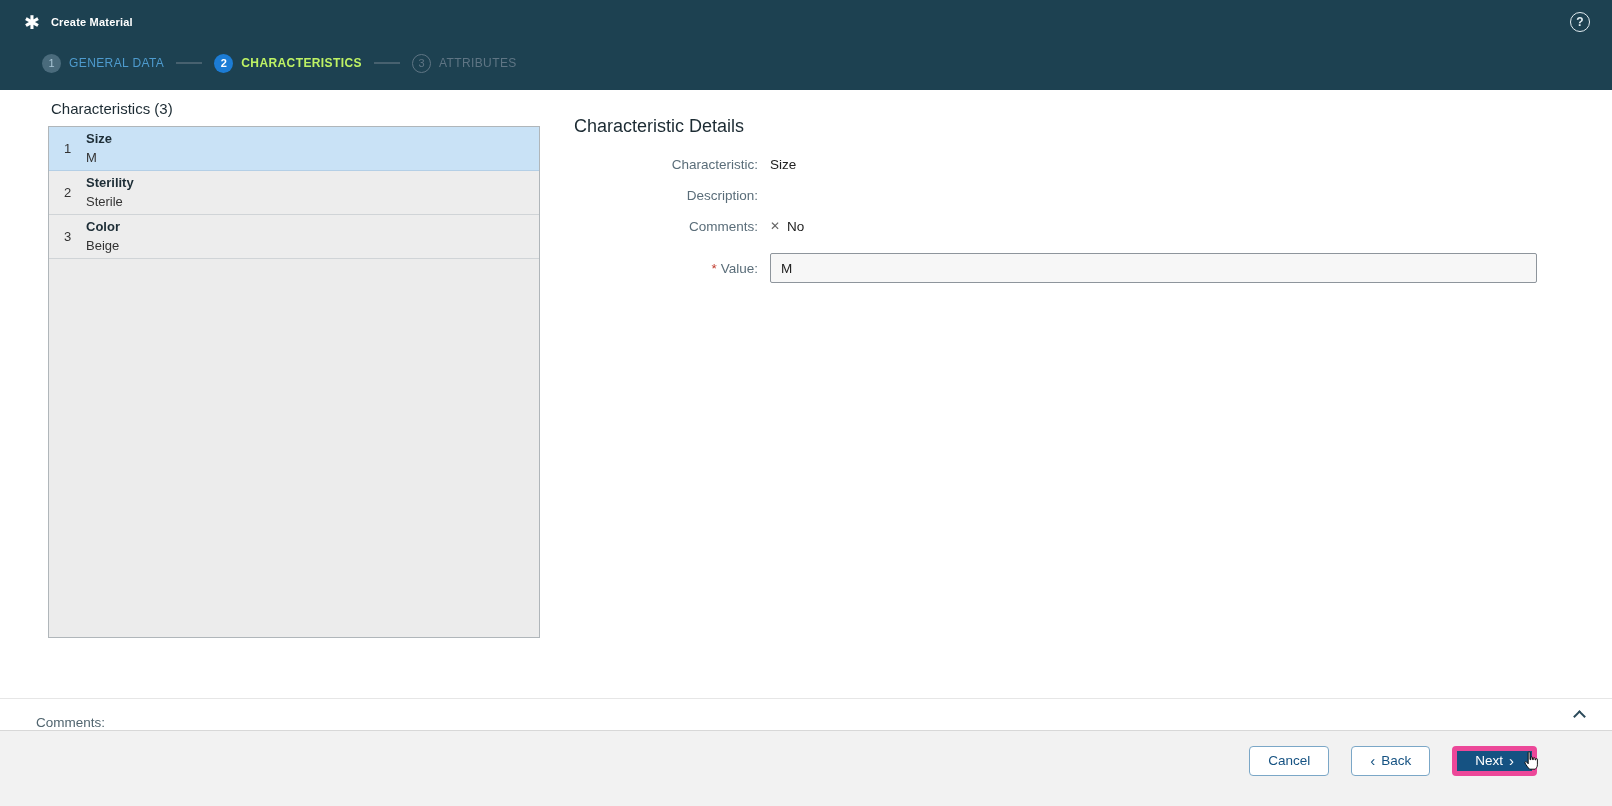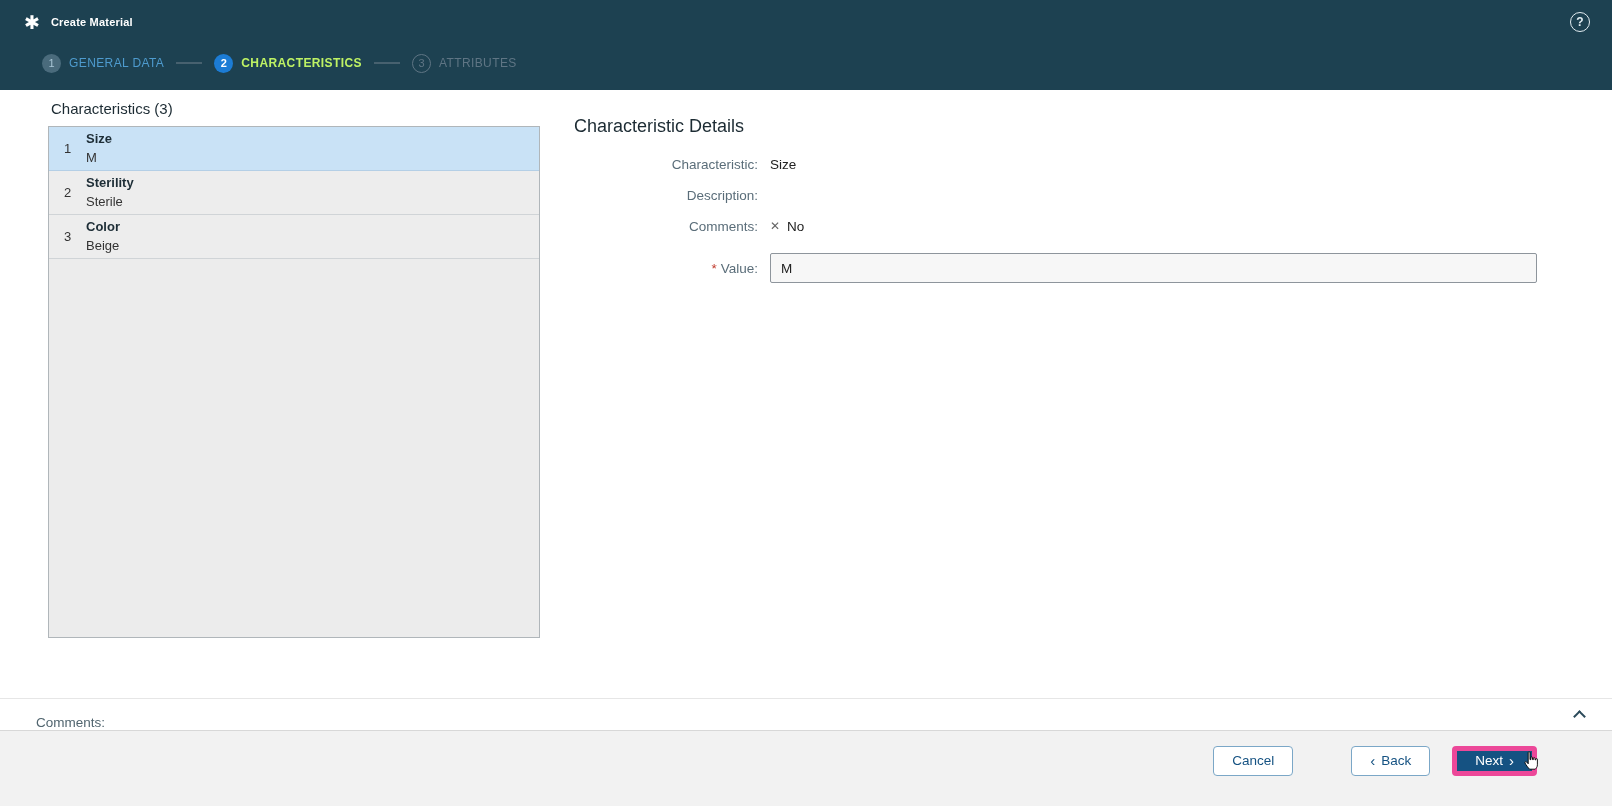--- a/index.html
+++ b/index.html
@@ -88,21 +88,21 @@
   .footer {
     flex:0 0 78px; background:#f2f2f2; border-top:1px solid #d8d8d8;
     display:flex; justify-content:flex-end; align-items:flex-start;
     gap:22px; padding:15px 75px 0 0;
   }
   .btn {
     height:30px; padding:0 18px; border-radius:4px; font-size:13.5px;
     font-family:"Liberation Sans", sans-serif; cursor:pointer;
     display:flex; align-items:center; gap:6px; line-height:1;
   }
-  .btn.ghost { background:#ffffff; border:1px solid #7ba7c7; color:#155282;margin-left:36px; }
+  .btn.ghost { background:#ffffff; border:1px solid #7ba7c7; color:#155282; }
   .btn.primary { background:#155282; border:5px solid #ec4899; color:#ffffff; }
   .btn .chev { font-size:15px; line-height:1; position:relative; top:-1px; }
 
   .mouse-cursor { position:absolute; left:1523px; top:751px; pointer-events:none; z-index:10; }
 </style>
 </head>
 <body>
 
 <div class="app">
 

